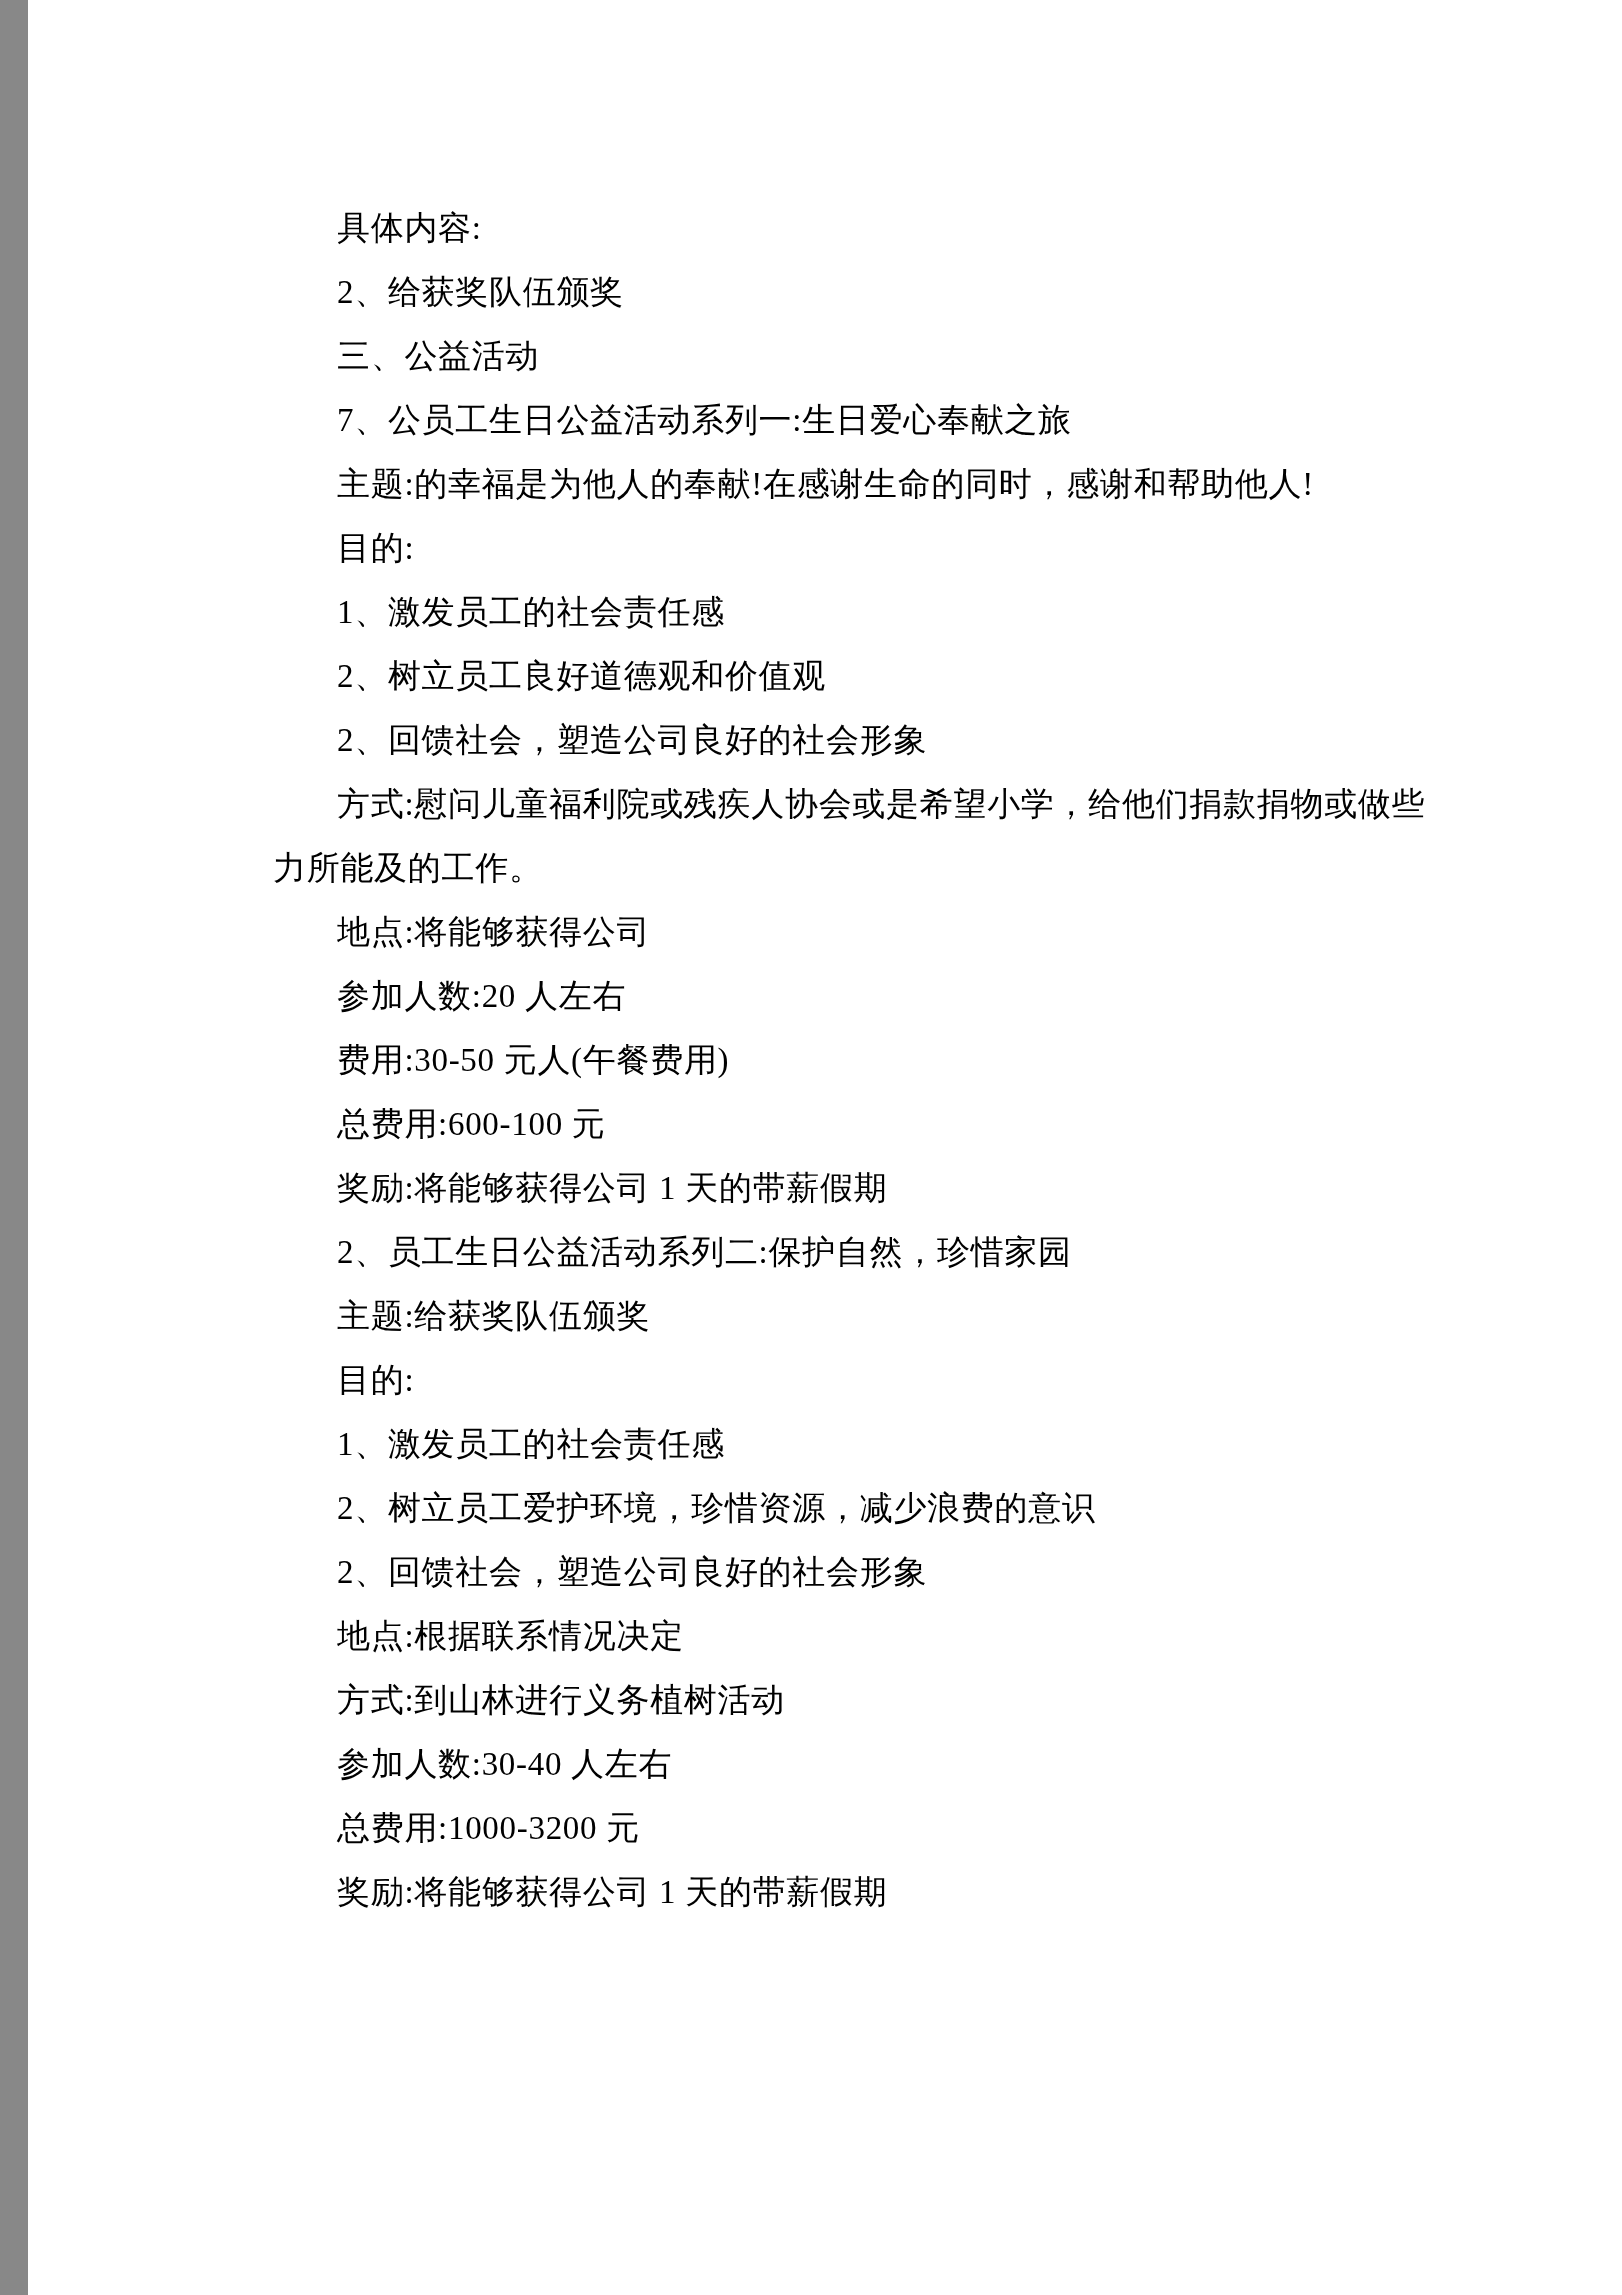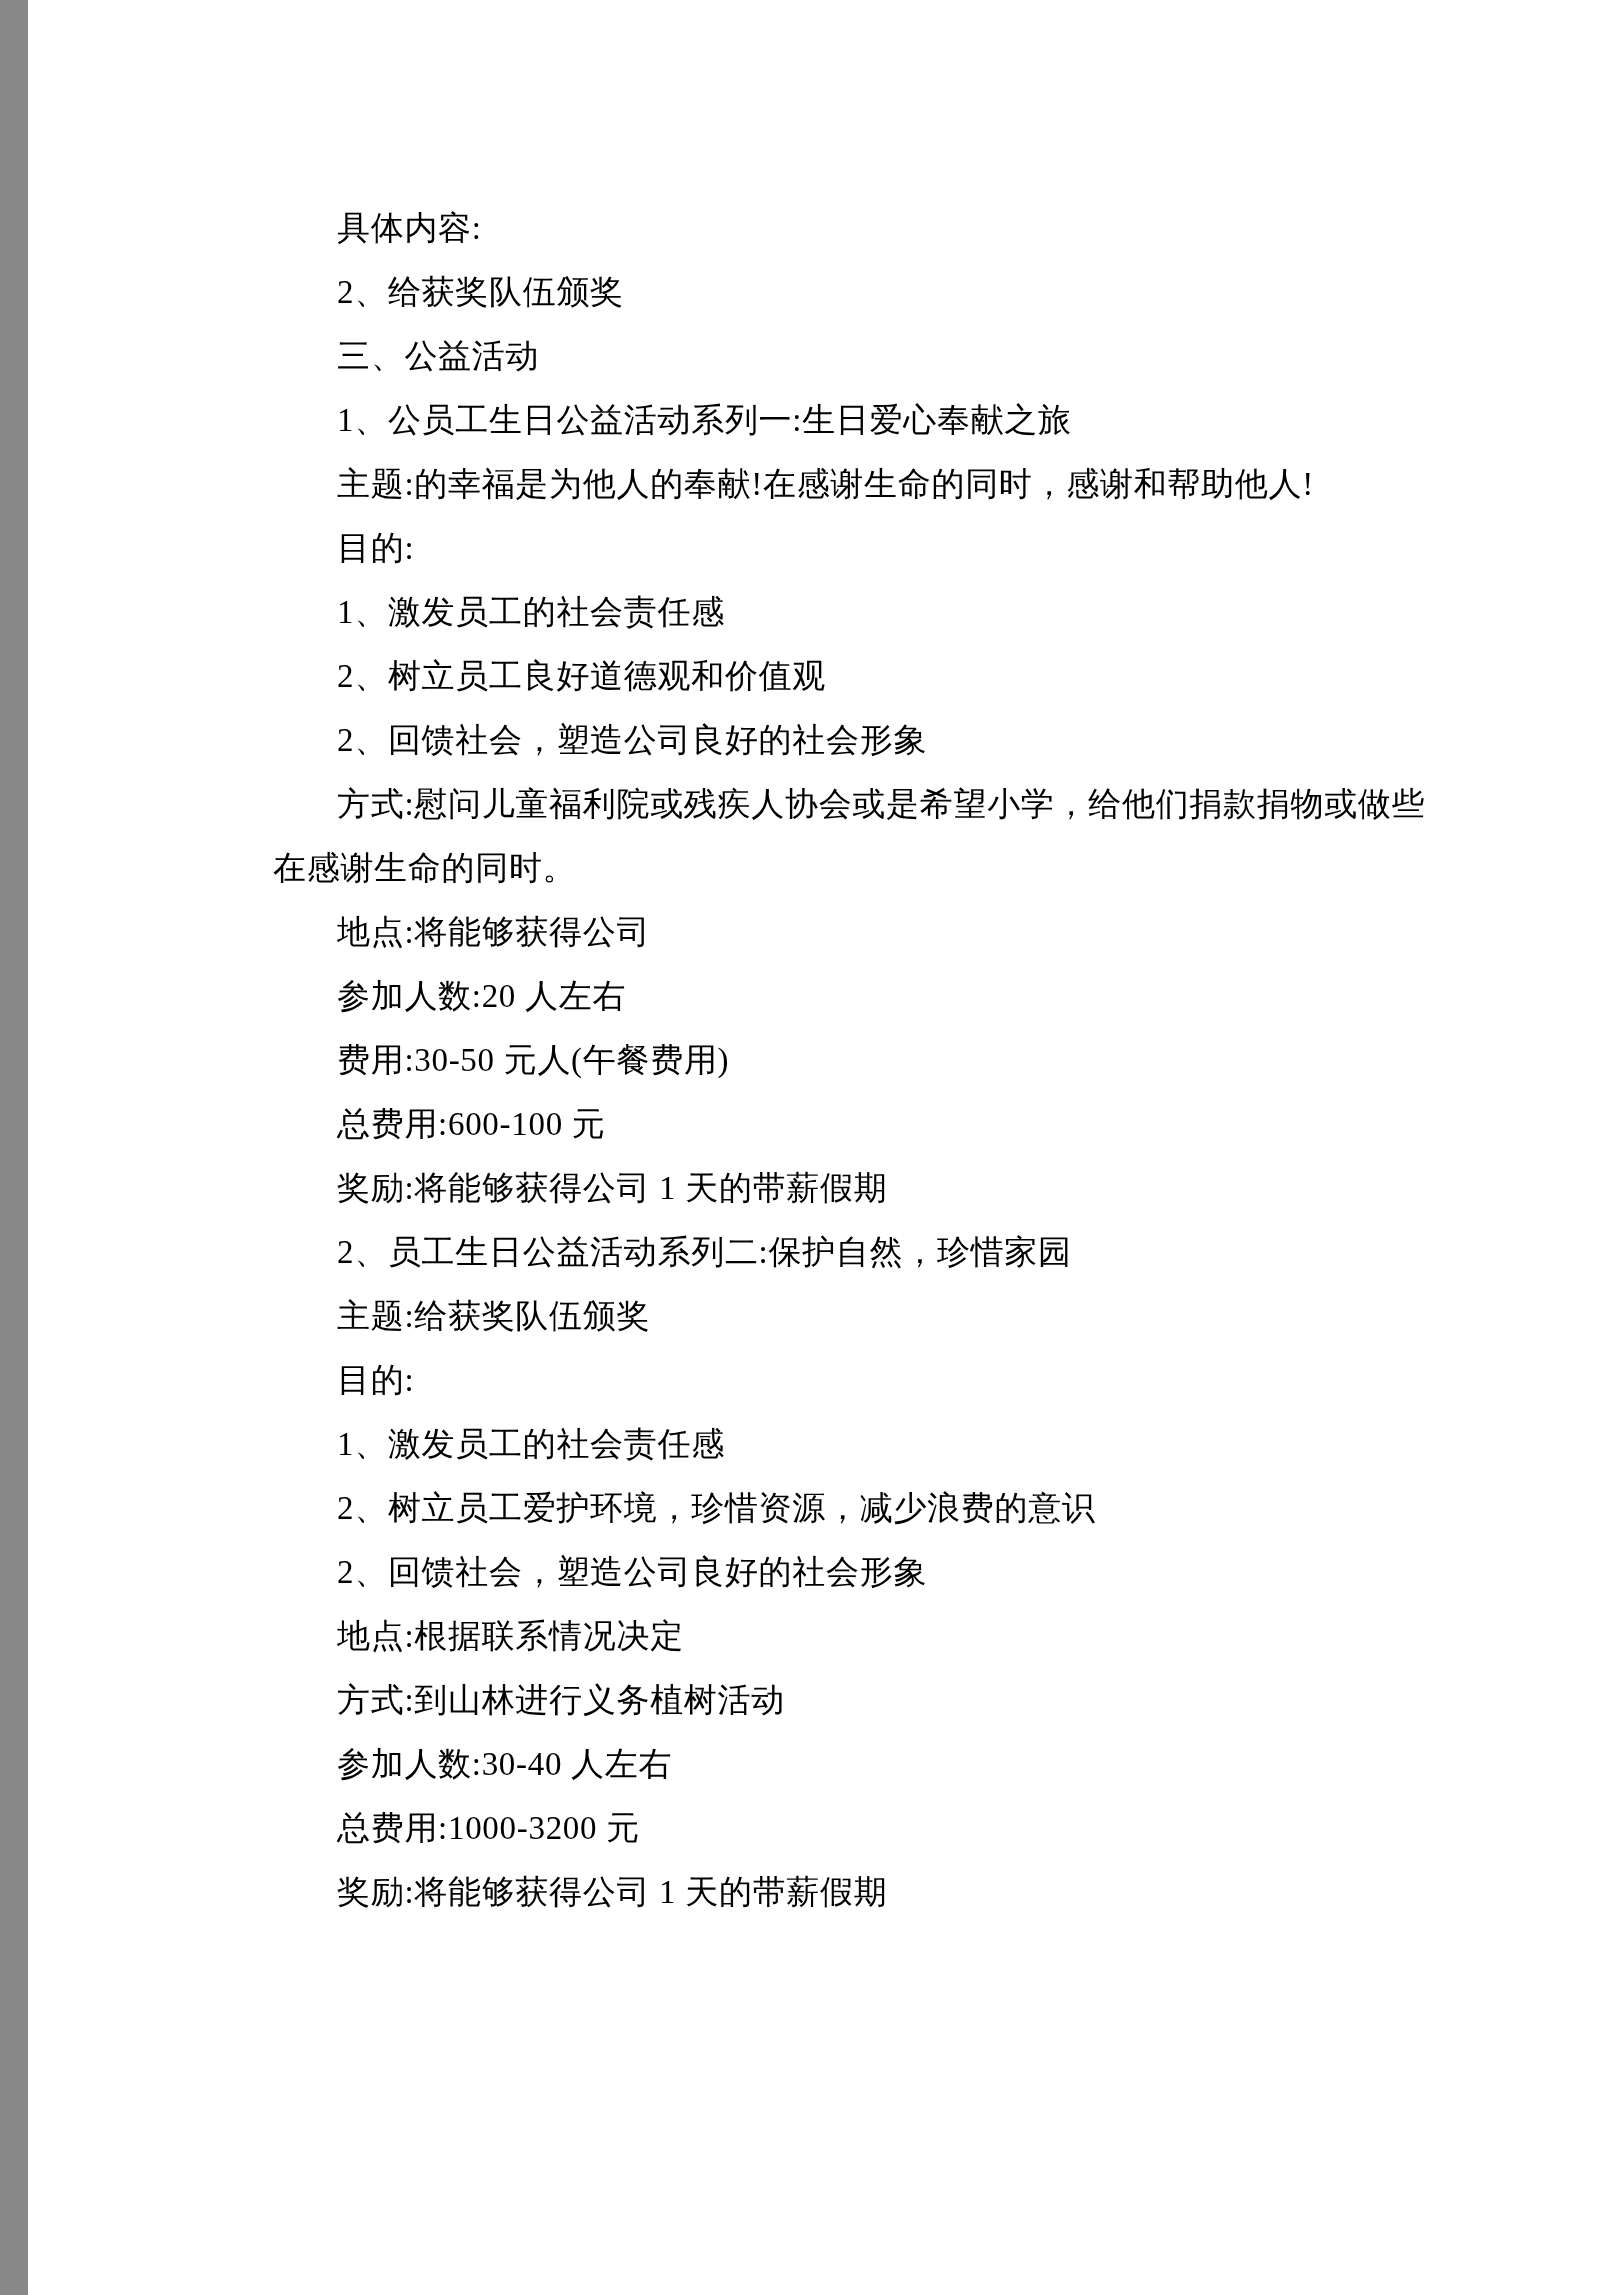--- a/index.html
+++ b/index.html
@@ -35,28 +35,28 @@
   }
 </style>
 </head>
 <body>
 
 <div class="page">
   <div class="content">
       <div class="line indent">具体内容:</div>
       <div class="line indent">2、给获奖队伍颁奖</div>
       <div class="line indent">三、公益活动</div>
-      <div class="line indent">1、公员工生日公益活动系列一:生日爱心奉献之旅</div>
+      <div class="line indent">7、公员工生日公益活动系列一:生日爱心奉献之旅</div>
       <div class="line indent">主题:的幸福是为他人的奉献!在感谢生命的同时，感谢和帮助他人!</div>
       <div class="line indent">目的:</div>
       <div class="line indent">1、激发员工的社会责任感</div>
       <div class="line indent">2、树立员工良好道德观和价值观</div>
       <div class="line indent">2、回馈社会，塑造公司良好的社会形象</div>
       <div class="line indent">方式:慰问儿童福利院或残疾人协会或是希望小学，给他们捐款捐物或做些</div>
-      <div class="line">在感谢生命的同时。</div>
+      <div class="line">力所能及的工作。</div>
       <div class="line indent">地点:将能够获得公司</div>
       <div class="line indent">参加人数:20 人左右</div>
       <div class="line indent">费用:30-50 元人(午餐费用)</div>
       <div class="line indent">总费用:600-100 元</div>
       <div class="line indent">奖励:将能够获得公司 1 天的带薪假期</div>
       <div class="line indent">2、员工生日公益活动系列二:保护自然，珍惜家园</div>
       <div class="line indent">主题:给获奖队伍颁奖</div>
       <div class="line indent">目的:</div>
       <div class="line indent">1、激发员工的社会责任感</div>
       <div class="line indent">2、树立员工爱护环境，珍惜资源，减少浪费的意识</div>

